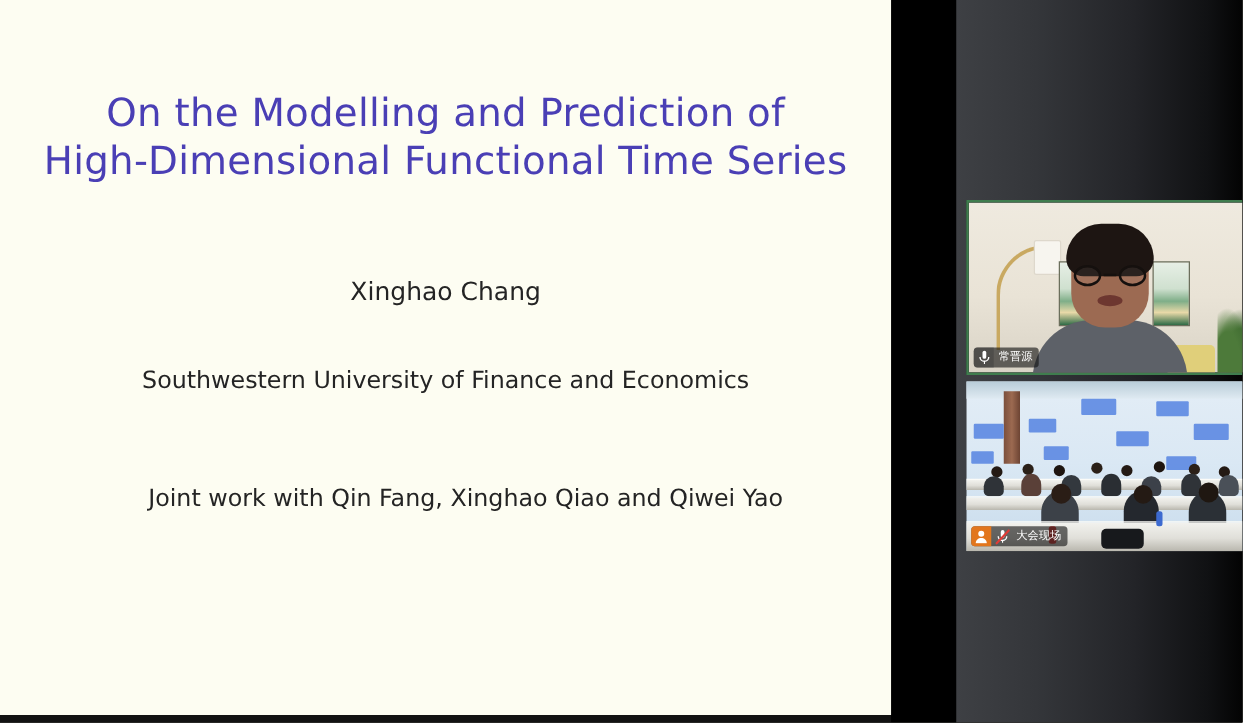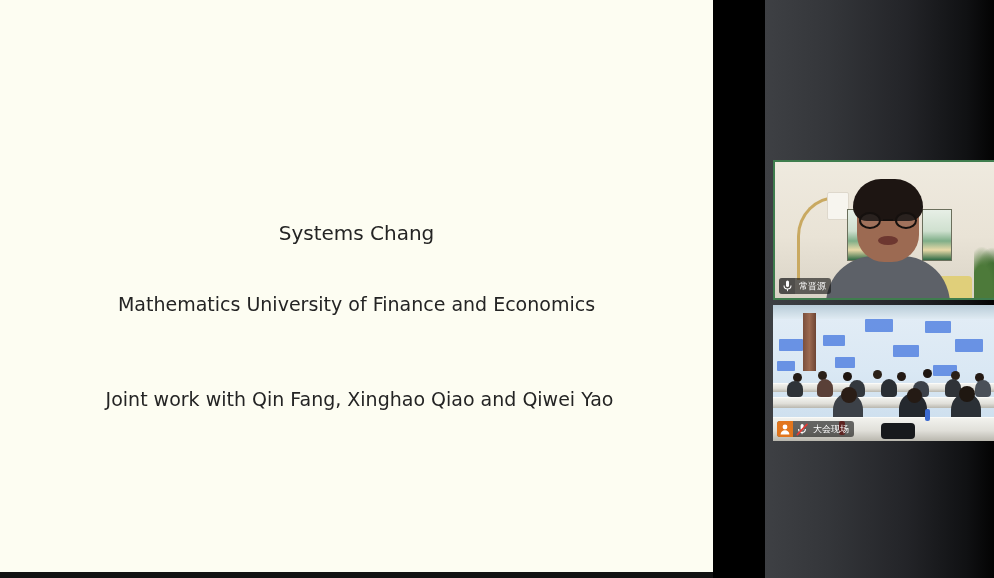--- a/index.html
+++ b/index.html
@@ -57,21 +57,21 @@
     left: 0; top: 285px;
     width: 713px;
     text-align: center;
     color: #242424;
     font-family: "DejaVu Sans", sans-serif;
     font-size: 19px;
     line-height: 38px;
   }
   .slide-joint {
     position: absolute;
-    left: 3px; top: 388px;
+    left: 16px; top: 388px;
     width: 713px;
     text-align: center;
     color: #242424;
     font-family: "DejaVu Sans", sans-serif;
     font-size: 19px;
   }
 
   
   #gutter {
     position: absolute;
@@ -251,25 +251,29 @@
   .badge-label { line-height: 1; padding-left: 1px; }
 
   svg { display: block; }
 </style>
 </head>
 <body>
 
 <div id="screen">
 
   <div id="slide">
-
-    <div class="slide-author">Systems Chang</div>
+    <div class="slide-title">
+      <span>On the Modelling and Prediction of</span>
+      <span class="line2">High-Dimensional Functional Time Series</span>
+    </div>
+
+    <div class="slide-author">Xinghao Chang</div>
 
     <div class="slide-affil">
-      <div>Mathematics University of Finance and Economics</div>
+      <div>Southwestern University of Finance and Economics</div>
     </div>
 
     <div class="slide-joint">Joint work with Qin Fang, Xinghao Qiao and Qiwei Yao</div>
   </div>
   <div id="slide-bottom-strip"></div>
 
   <div id="gutter"></div>
 
   <div id="panel">
 

